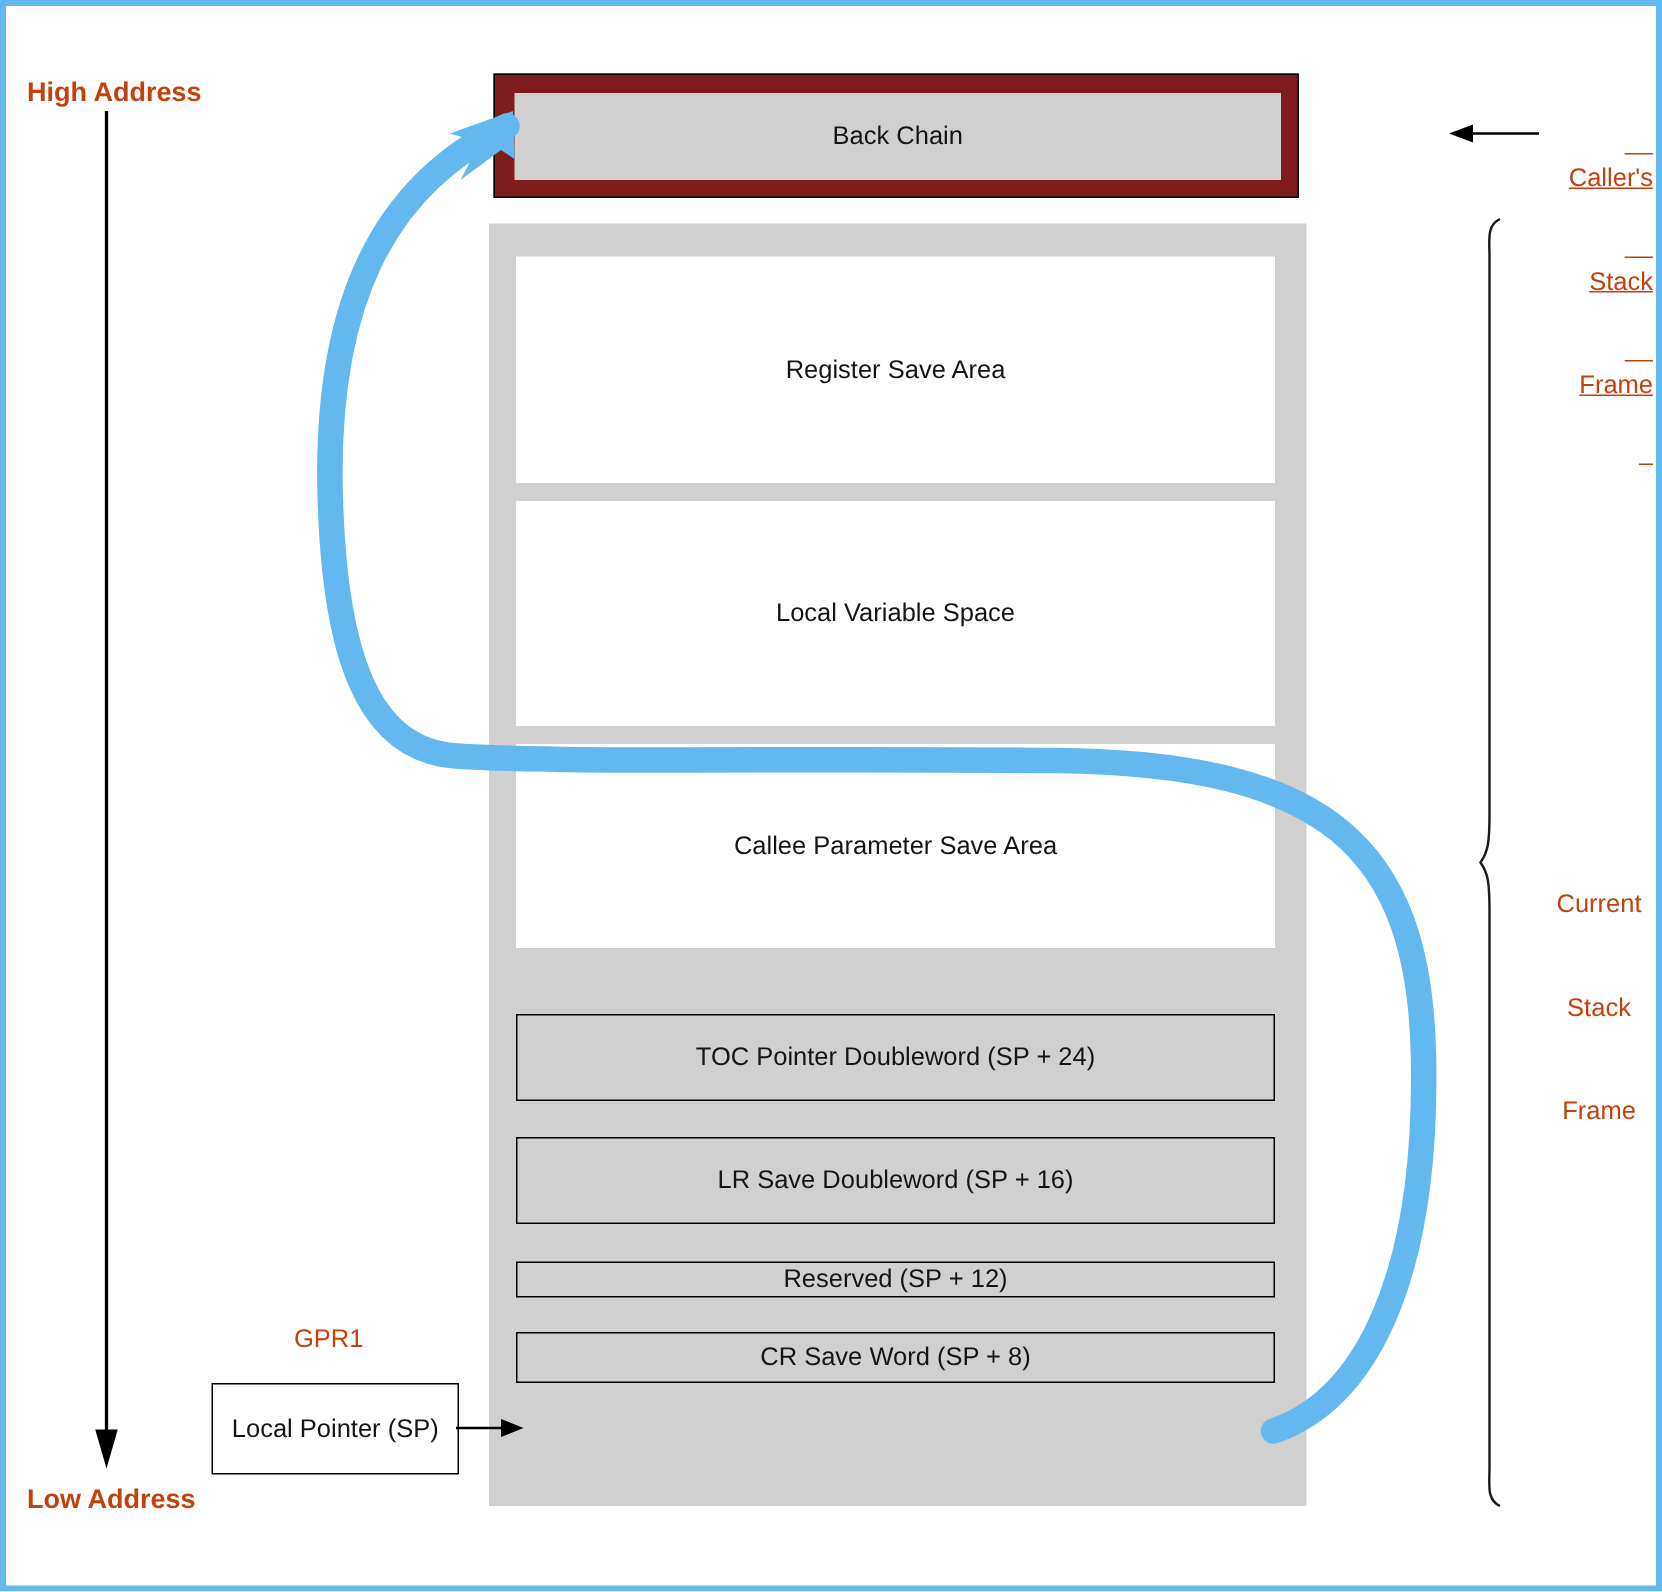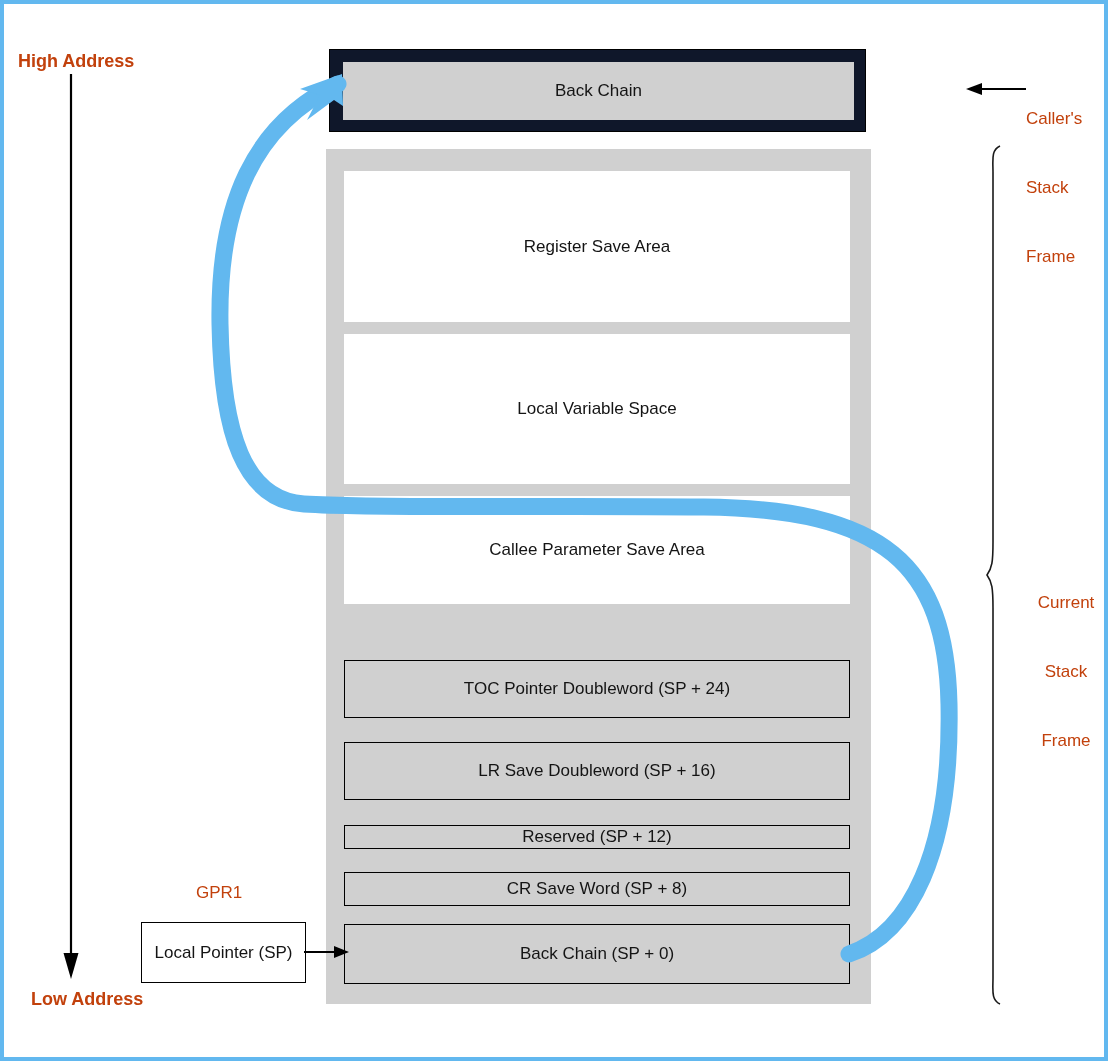--- a/index.html
+++ b/index.html
@@ -24,39 +24,39 @@
     font-size: 17px;
     line-height: 22px;
     white-space: pre;
   }
   .txt-center {
     text-align: center;
   }
 
   
   #high-address { left: 14px; top: 46px; font-size: 18px; font-weight: bold; }
-  #low-address  { left: 27px; top: 984px; font-size: 18px; font-weight: bold; }
+  #low-address  { left: 14px; top: 984px; font-size: 18px; font-weight: bold; }
 
   #addr-axis {
     position: absolute;
     left: 50px;
     top: 70px;
     width: 36px;
     height: 906px;
   }
 
   
   #caller-frame {
     position: absolute;
     left: 325px;
     top: 45px;
     width: 537px;
     height: 83px;
     border: 1.6px solid #000000;
-    background: #0f172a;
+    background: #7f1d1d;
     box-sizing: border-box;
   }
   #caller-frame-inner {
     position: absolute;
     left: 13px;
     top: 12px;
     width: 511px;
     height: 58px;
     background: #d0d0d0;
     display: flex;
@@ -87,20 +87,21 @@
     color: #141414;
     font-size: 17px;
   }
   .slot-white {
     background: #ffffff;
     border: none;
   }
   .slot-gray {
     background: #d0d0d0;
     border: 1.4px solid #000000;
+    margin-top: 16px;
   }
 
   
   #gpr1-label { left: 192px; top: 878px; font-size: 17px; }
   #sp-box {
     position: absolute;
     left: 137px;
     top: 918px;
     width: 165px;
     height: 61px;
@@ -119,23 +120,24 @@
     top: 932px;
     width: 46px;
     height: 32px;
   }
 
   
   #callers-label {
     left: 1022px;
     top: 57px;
     width: 76px;
-    text-align: left;
+    text-align: right;
     font-size: 17px;
     line-height: 23px;
+    text-decoration: underline;
   }
   #callers-arrow {
     position: absolute;
     left: 962px;
     top: 72px;
     width: 60px;
     height: 26px;
   }
   #current-label {
     left: 1022px;
@@ -182,31 +184,30 @@
   <div id="caller-frame">
     <div id="caller-frame-inner">Back Chain</div>
   </div>
 
   <div id="current-frame">
 
     <div class="slot slot-white" style="top:185px;height:150px">Local Variable Space</div>
 
     <div class="slot slot-white" style="top:22px;height:151px">Register Save Area</div>
 
-    <div class="slot slot-white" style="top:347px;height:108px">Callee Parameter Save Area</div>
+    <div class="slot slot-white" style="top:347px;height:136px">Callee Parameter Save Area</div>
 
     <div class="slot slot-gray" style="top:511px;height:58px">TOC Pointer Doubleword (SP + 24)</div>
 
     <div class="slot slot-gray" style="top:593px;height:58px">LR Save Doubleword (SP + 16)</div>
 
     <div class="slot slot-gray" style="top:676px;height:24px">Reserved (SP + 12)</div>
 
     <div class="slot slot-gray" style="top:723px;height:34px">CR Save Word (SP + 8)</div>
 
-    <div class="slot slot-gray" style="top:775px;height:60px">Back Chain (SP + 0)</div>
 
   </div>
 
   <div class="txt" id="gpr1-label">GPR1</div>
 
   <div id="sp-box">Local Pointer (SP)</div>
 
   <div id="sp-arrow">
     <svg width="46" height="32" viewBox="0 0 46 32">
       <line x1="0" y1="16" x2="33" y2="16" stroke="#000" stroke-width="1.8"></line>

